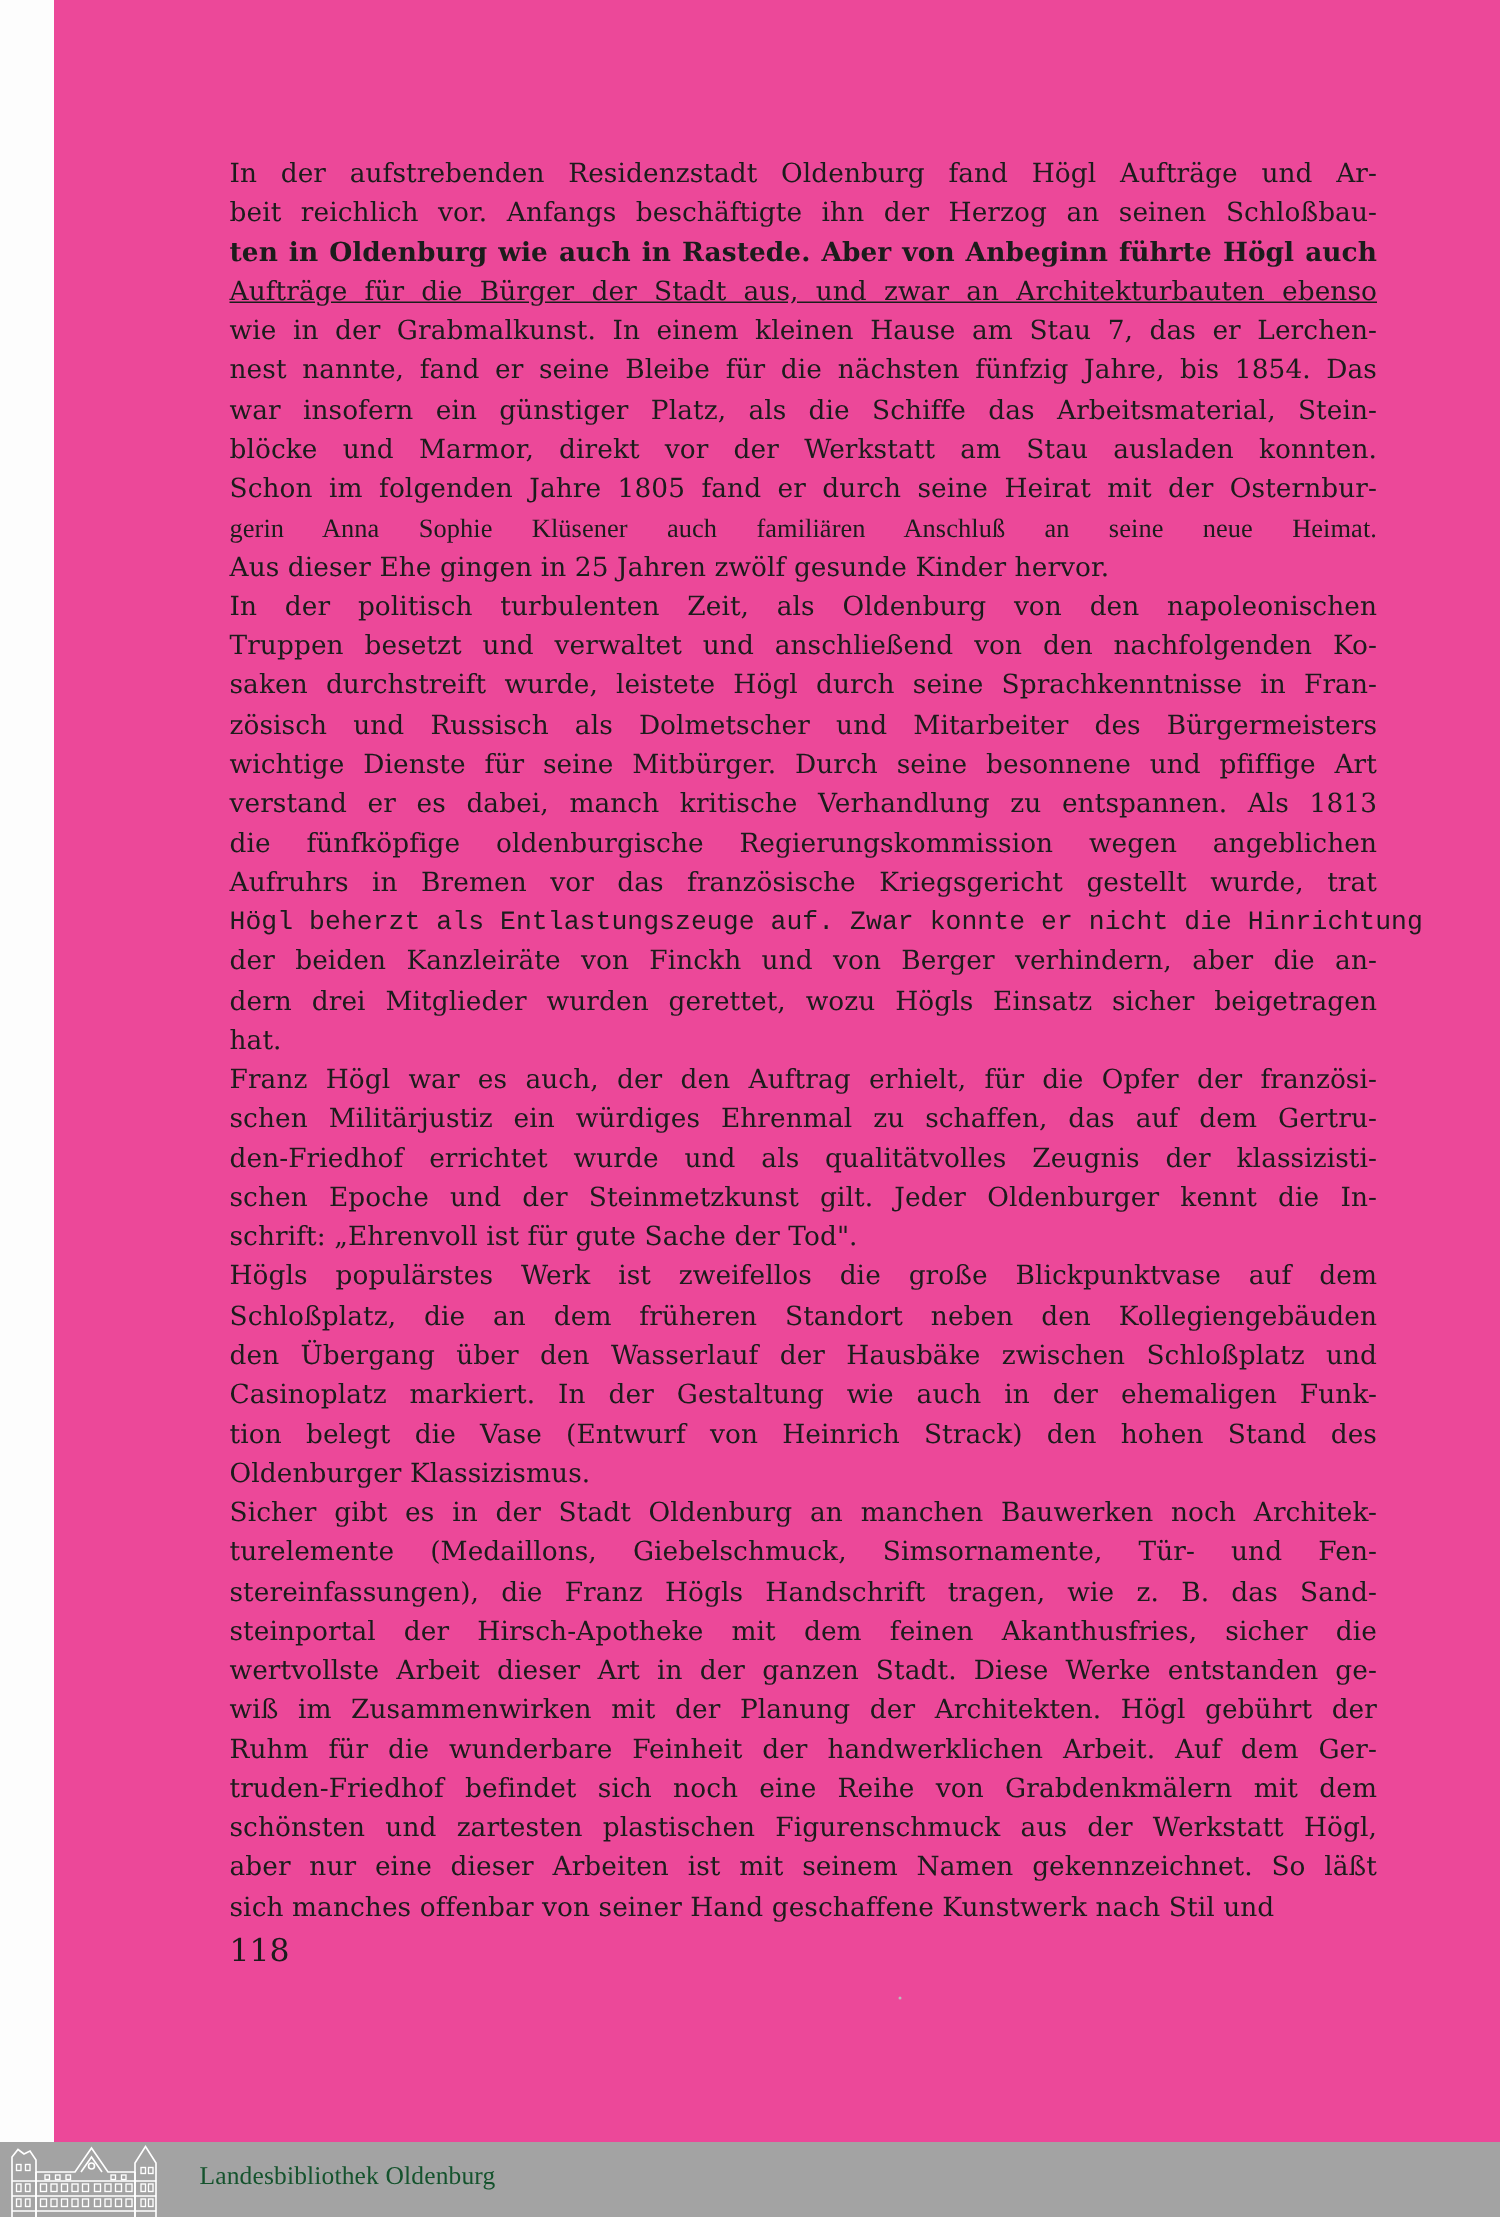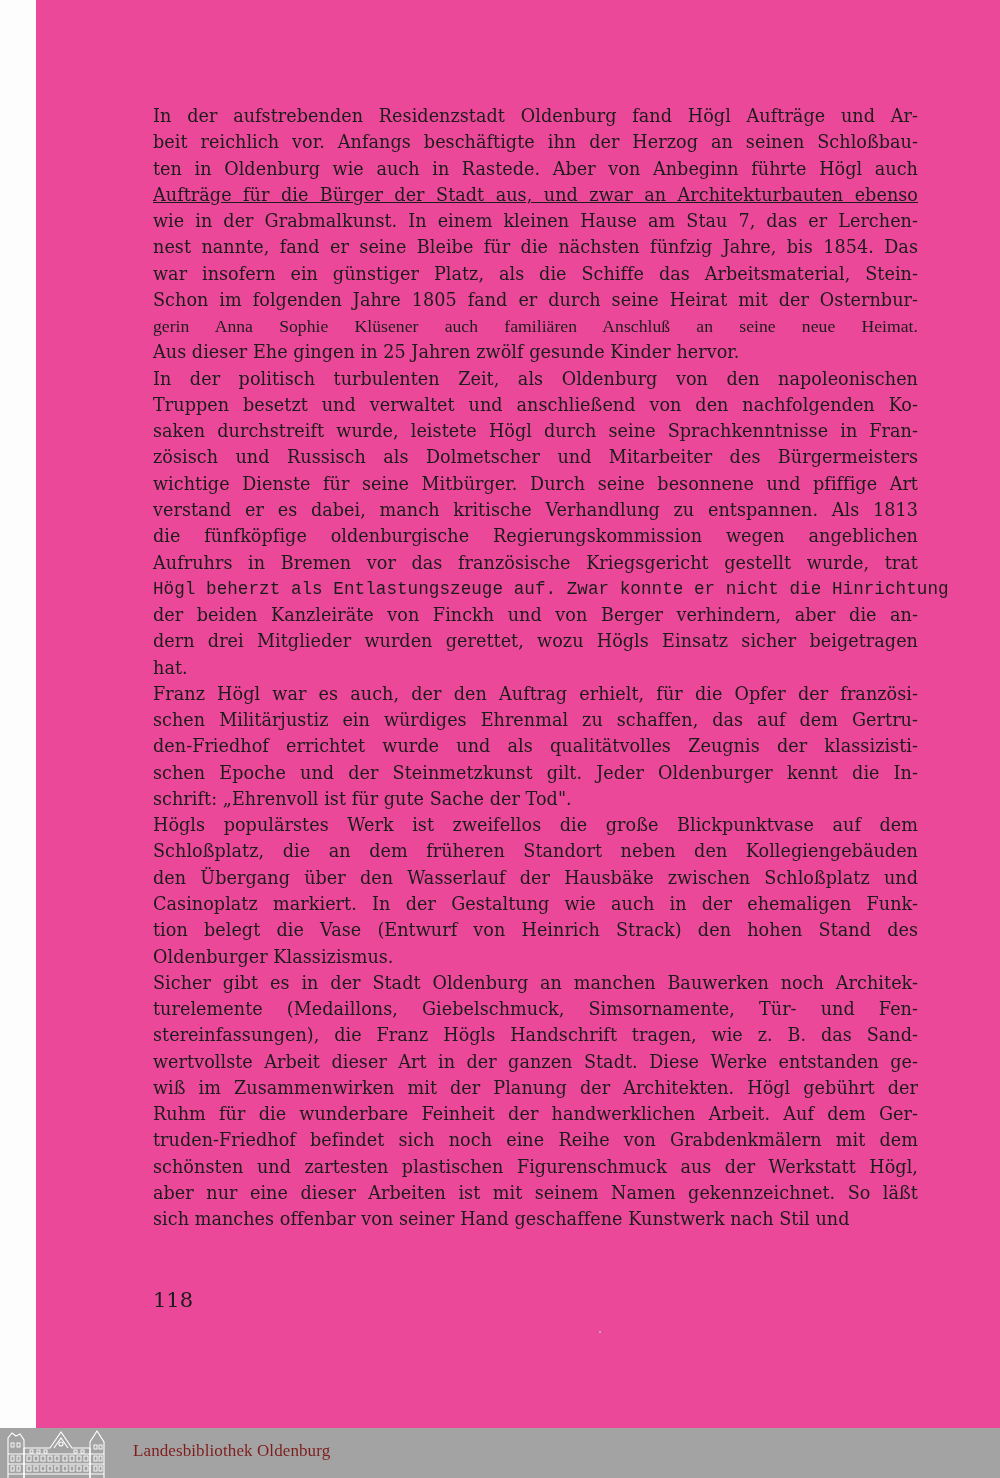--- a/index.html
+++ b/index.html
@@ -70,37 +70,38 @@
       top: 0px;
       width: 102px;
       height: 50px;
     }
     .footer-label {
       position: absolute;
       left: 133px;
       top: 13px;
       font-family: "Liberation Serif", "DejaVu Serif", serif;
       font-size: 17px;
-      color: #7f1d1d;
+      color: #14532d;
       letter-spacing: 0.1px;
     }
   </style>
 </head>
 <body>
 
 <div class="page">
   <div class="text-block" id="text-block">
       <div>
         <span class="line" style="display: block;">In der aufstrebenden Residenzstadt Oldenburg fand Högl Aufträge und Ar-</span>
         <span class="line" style="display: block;">beit reichlich vor. Anfangs beschäftigte ihn der Herzog an seinen Schloßbau-</span>
-        <span class="line" style="display: block;">ten in Oldenburg wie auch in Rastede. Aber von Anbeginn führte Högl auch</span>
+        <span class="line" style="display: block; font-weight: bold;">ten in Oldenburg wie auch in Rastede. Aber von Anbeginn führte Högl auch</span>
         <span class="line" style="display: block; text-decoration: underline;">Aufträge für die Bürger der Stadt aus, und zwar an Architekturbauten ebenso</span>
         <span class="line" style="display: block;">wie in der Grabmalkunst. In einem kleinen Hause am Stau 7, das er Lerchen-</span>
         <span class="line" style="display: block;">nest nannte, fand er seine Bleibe für die nächsten fünfzig Jahre, bis 1854. Das</span>
         <span class="line" style="display: block;">war insofern ein günstiger Platz, als die Schiffe das Arbeitsmaterial, Stein-</span>
+        <span class="line" style="display: block;">blöcke und Marmor, direkt vor der Werkstatt am Stau ausladen konnten.</span>
         <span class="line" style="display: block;">Schon im folgenden Jahre 1805 fand er durch seine Heirat mit der Osternbur-</span>
         <span class="line" style="display: block; font-family: Liberation Serif, serif;">gerin Anna Sophie Klüsener auch familiären Anschluß an seine neue Heimat.</span>
         <span class="line last" style="display: block;">Aus dieser Ehe gingen in 25 Jahren zwölf gesunde Kinder hervor.</span>
       </div>
       <div>
         <span class="line" style="display: block;">In der politisch turbulenten Zeit, als Oldenburg von den napoleonischen</span>
         <span class="line" style="display: block;">Truppen besetzt und verwaltet und anschließend von den nachfolgenden Ko-</span>
         <span class="line" style="display: block;">saken durchstreift wurde, leistete Högl durch seine Sprachkenntnisse in Fran-</span>
         <span class="line" style="display: block;">zösisch und Russisch als Dolmetscher und Mitarbeiter des Bürgermeisters</span>
         <span class="line" style="display: block;">wichtige Dienste für seine Mitbürger. Durch seine besonnene und pfiffige Art</span>
@@ -124,20 +125,21 @@
         <span class="line" style="display: block;">Schloßplatz, die an dem früheren Standort neben den Kollegiengebäuden</span>
         <span class="line" style="display: block;">den Übergang über den Wasserlauf der Hausbäke zwischen Schloßplatz und</span>
         <span class="line" style="display: block;">Casinoplatz markiert. In der Gestaltung wie auch in der ehemaligen Funk-</span>
         <span class="line" style="display: block;">tion belegt die Vase (Entwurf von Heinrich Strack) den hohen Stand des</span>
         <span class="line last" style="display: block;">Oldenburger Klassizismus.</span>
       </div>
       <div>
         <span class="line" style="display: block;">Sicher gibt es in der Stadt Oldenburg an manchen Bauwerken noch Architek-</span>
         <span class="line" style="display: block;">turelemente (Medaillons, Giebelschmuck, Simsornamente, Tür- und Fen-</span>
         <span class="line" style="display: block;">stereinfassungen), die Franz Högls Handschrift tragen, wie z. B. das Sand-</span>
+        <span class="line" style="display: block;">steinportal der Hirsch-Apotheke mit dem feinen Akanthusfries, sicher die</span>
         <span class="line" style="display: block;">wertvollste Arbeit dieser Art in der ganzen Stadt. Diese Werke entstanden ge-</span>
         <span class="line" style="display: block;">wiß im Zusammenwirken mit der Planung der Architekten. Högl gebührt der</span>
         <span class="line" style="display: block;">Ruhm für die wunderbare Feinheit der handwerklichen Arbeit. Auf dem Ger-</span>
         <span class="line" style="display: block;">truden-Friedhof befindet sich noch eine Reihe von Grabdenkmälern mit dem</span>
         <span class="line" style="display: block;">schönsten und zartesten plastischen Figurenschmuck aus der Werkstatt Högl,</span>
         <span class="line" style="display: block;">aber nur eine dieser Arbeiten ist mit seinem Namen gekennzeichnet. So läßt</span>
         <span class="line last" style="display: block;">sich manches offenbar von seiner Hand geschaffene Kunstwerk nach Stil und</span>
       </div>
     </div>
 

